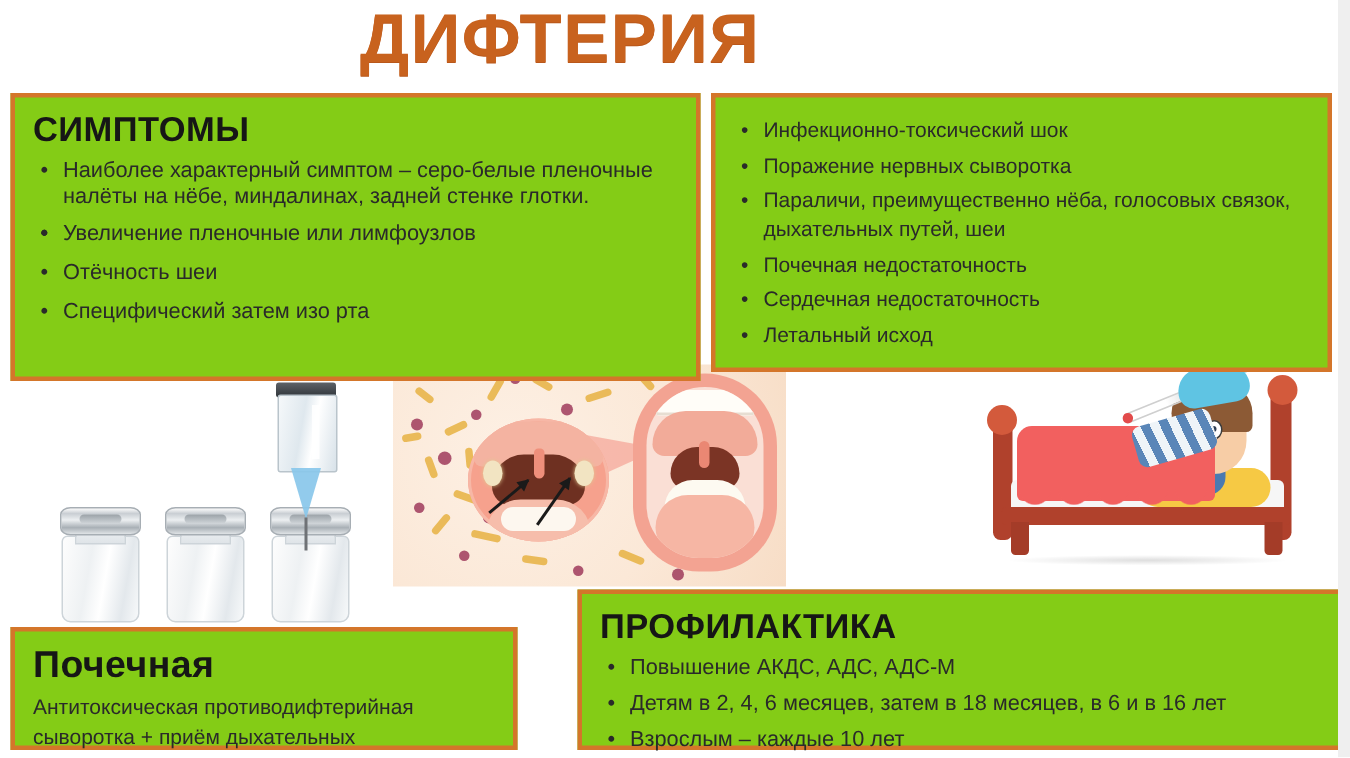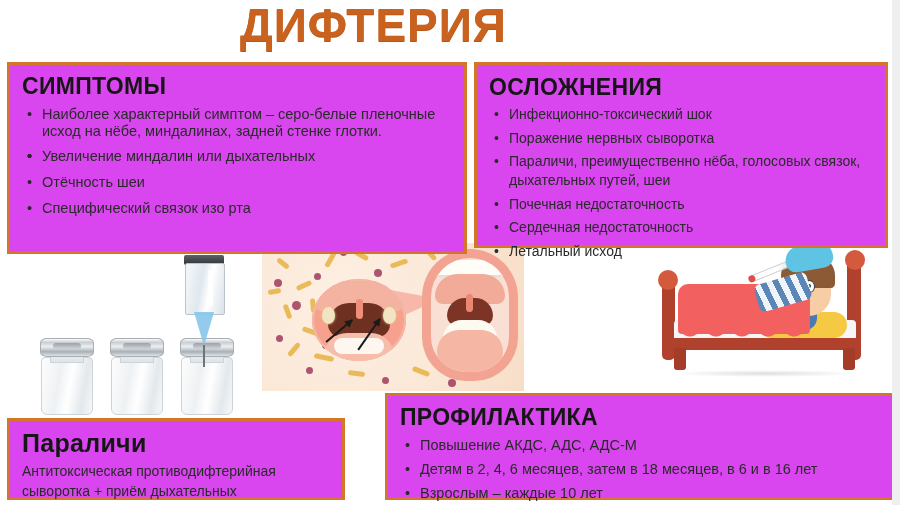--- a/index.html
+++ b/index.html
@@ -22,21 +22,21 @@
   
   .title{
     position:absolute;left:240px;top:-2px;width:300px;
     font-size:46px;font-weight:bold;letter-spacing:1px;
     color:#C8621E;line-height:54px;white-space:nowrap;
     text-shadow:0 1px 0 #b9571a;
   }
 
   
   .box{
-    position:absolute;background:#d946ef;
+    position:absolute;background:#84cc16;
     border:3px solid #D4762A;
     box-sizing:border-box;
   }
   .box h2{
     margin:0;padding:0;
     font-size:23px;font-weight:bold;color:#161616;
     letter-spacing:.3px;line-height:28px;
   }
   .box h2.lc{font-size:25px;}
   ul.bullets{margin:0;padding:0;list-style:none;}
@@ -410,43 +410,42 @@
     <div class="thermo"></div>
     <div class="icepack"></div>
     <div class="frame"></div>
     <div class="legL"></div>
     <div class="legR"></div>
   </div>
 
   <section class="box" id="symptoms">
     <h2>СИМПТОМЫ</h2>
     <ul class="bullets">
-      <li><span class="dot">•</span><span>Наиболее характерный симптом – серо-белые пленочные исход на нёбе, миндалинах, задней стенке глотки.</span></li>
+      <li><span class="dot">•</span><span>Наиболее характерный симптом – серо-белые пленочные налёты на нёбе, миндалинах, задней стенке глотки.</span></li>
       <li><span class="dot">•</span></li>
       <li><span class="dot">•</span></li>
-      <li><span class="dot">•</span><span>Увеличение миндалин или дыхательных</span></li>
+      <li><span class="dot">•</span><span>Увеличение пленочные или лимфоузлов</span></li>
       <li><span class="dot">•</span><span>Отёчность шеи</span></li>
-      <li><span class="dot">•</span><span>Специфический связок изо рта</span></li>
+      <li><span class="dot">•</span><span>Специфический затем изо рта</span></li>
     </ul>
   </section>
 
   <section class="box" id="complications">
-    <h2>ОСЛОЖНЕНИЯ</h2>
     <ul class="bullets">
       <li><span class="dot">•</span><span>Инфекционно-токсический шок</span></li>
       <li><span class="dot">•</span><span>Поражение нервных сыворотка</span></li>
       <li><span class="dot">•</span><span>Параличи, преимущественно нёба, голосовых связок, дыхательных путей, шеи</span></li>
       <li><span class="dot">•</span><span>Почечная недостаточность</span></li>
       <li><span class="dot">•</span><span>Сердечная недостаточность</span></li>
       <li><span class="dot">•</span><span>Летальный исход</span></li>
     </ul>
   </section>
 
   <section class="box" id="treatment">
-    <h2 class="lc">Параличи</h2>
+    <h2 class="lc">Почечная</h2>
     <div class="body">Антитоксическая противодифтерийная сыворотка + приём дыхательных</div>
   </section>
 
   <section class="box" id="prevention">
     <h2>ПРОФИЛАКТИКА</h2>
     <ul class="bullets">
       <li><span class="dot">•</span><span>Повышение АКДС, АДС, АДС-М</span></li>
       <li><span class="dot">•</span><span>Детям в 2, 4, 6 месяцев, затем в 18 месяцев, в 6 и в 16 лет</span></li>
       <li><span class="dot">•</span><span>Взрослым – каждые 10 лет</span></li>
     </ul>

